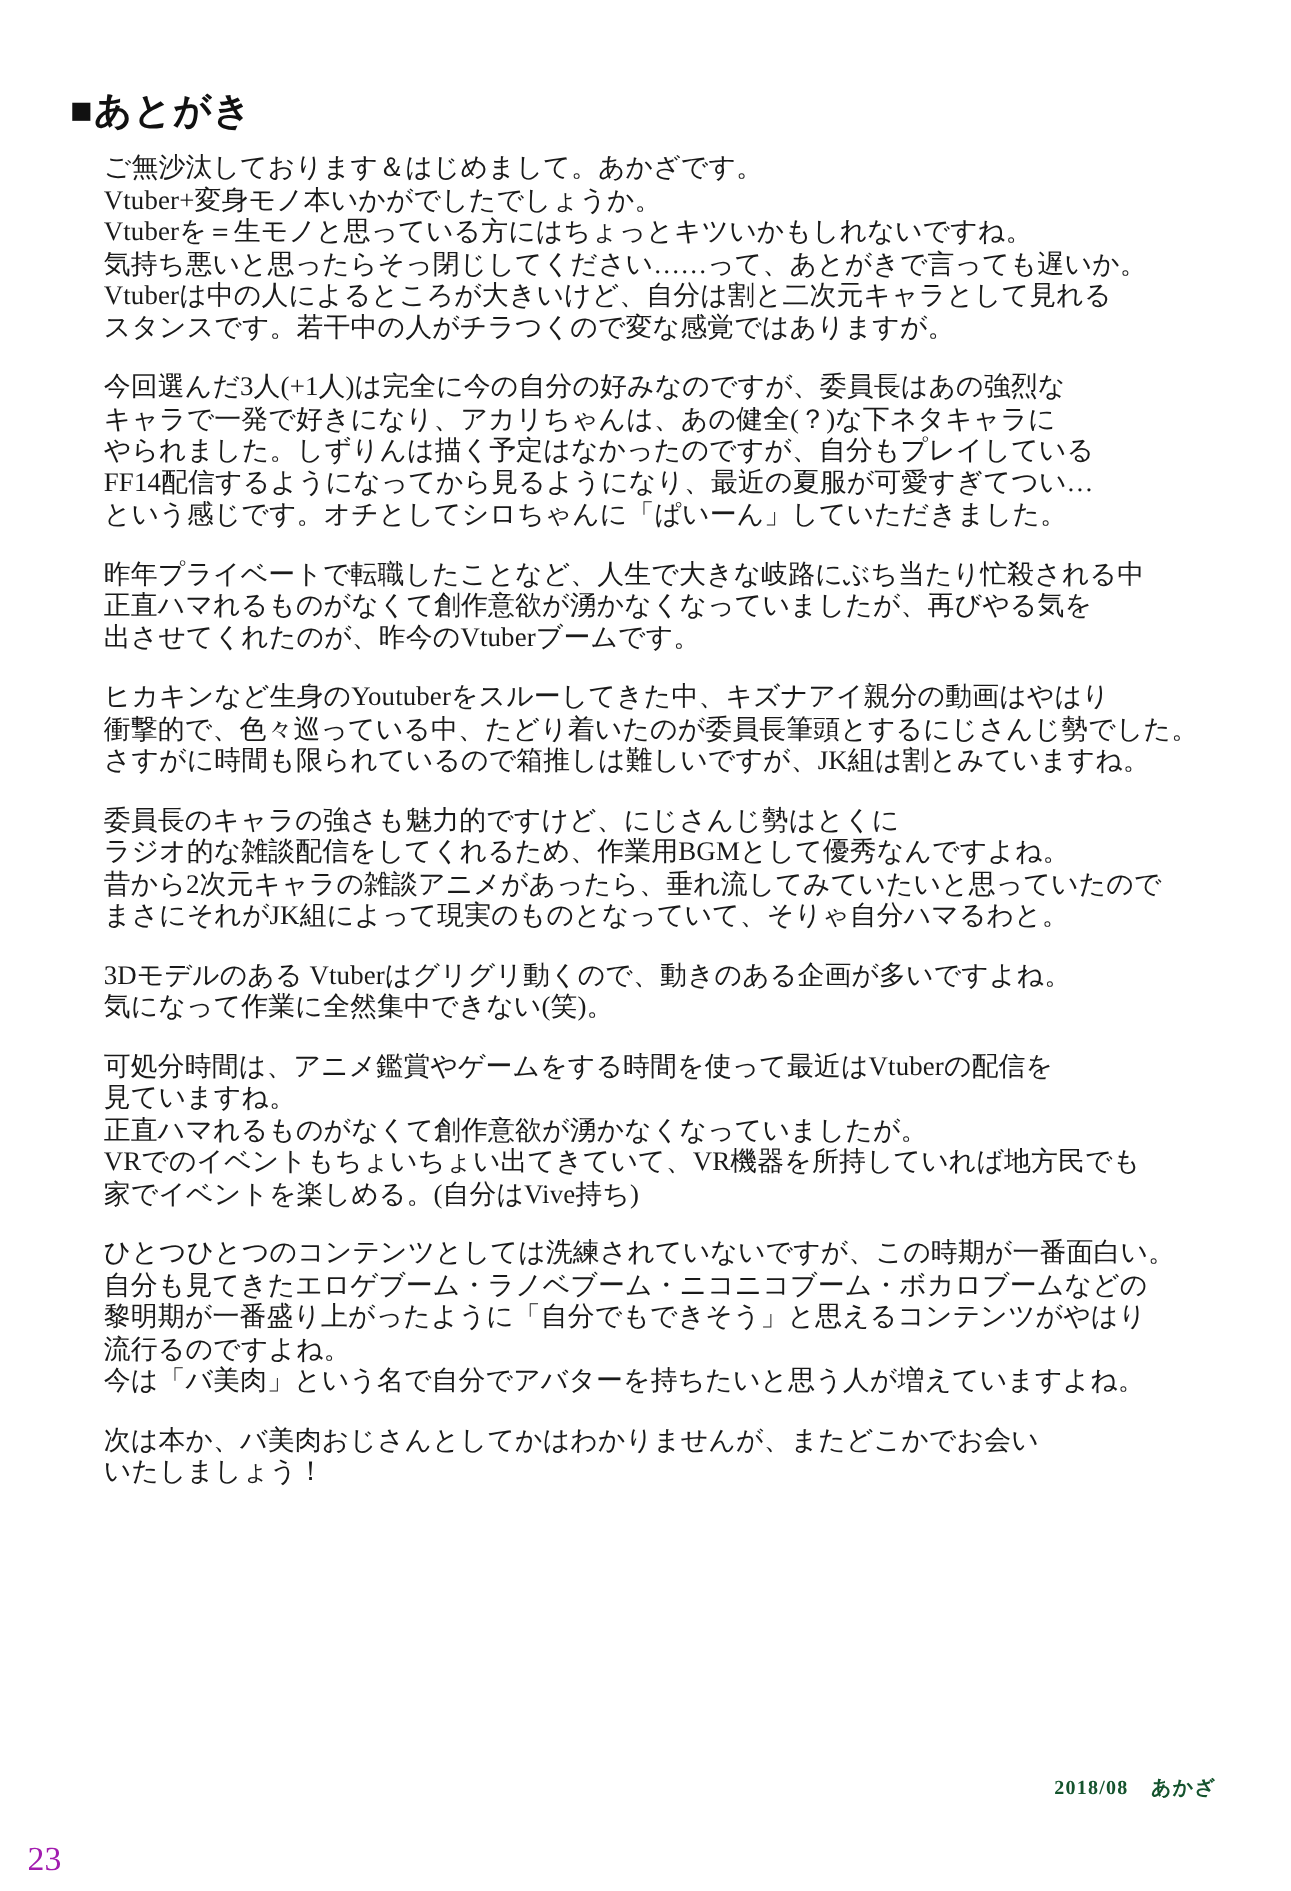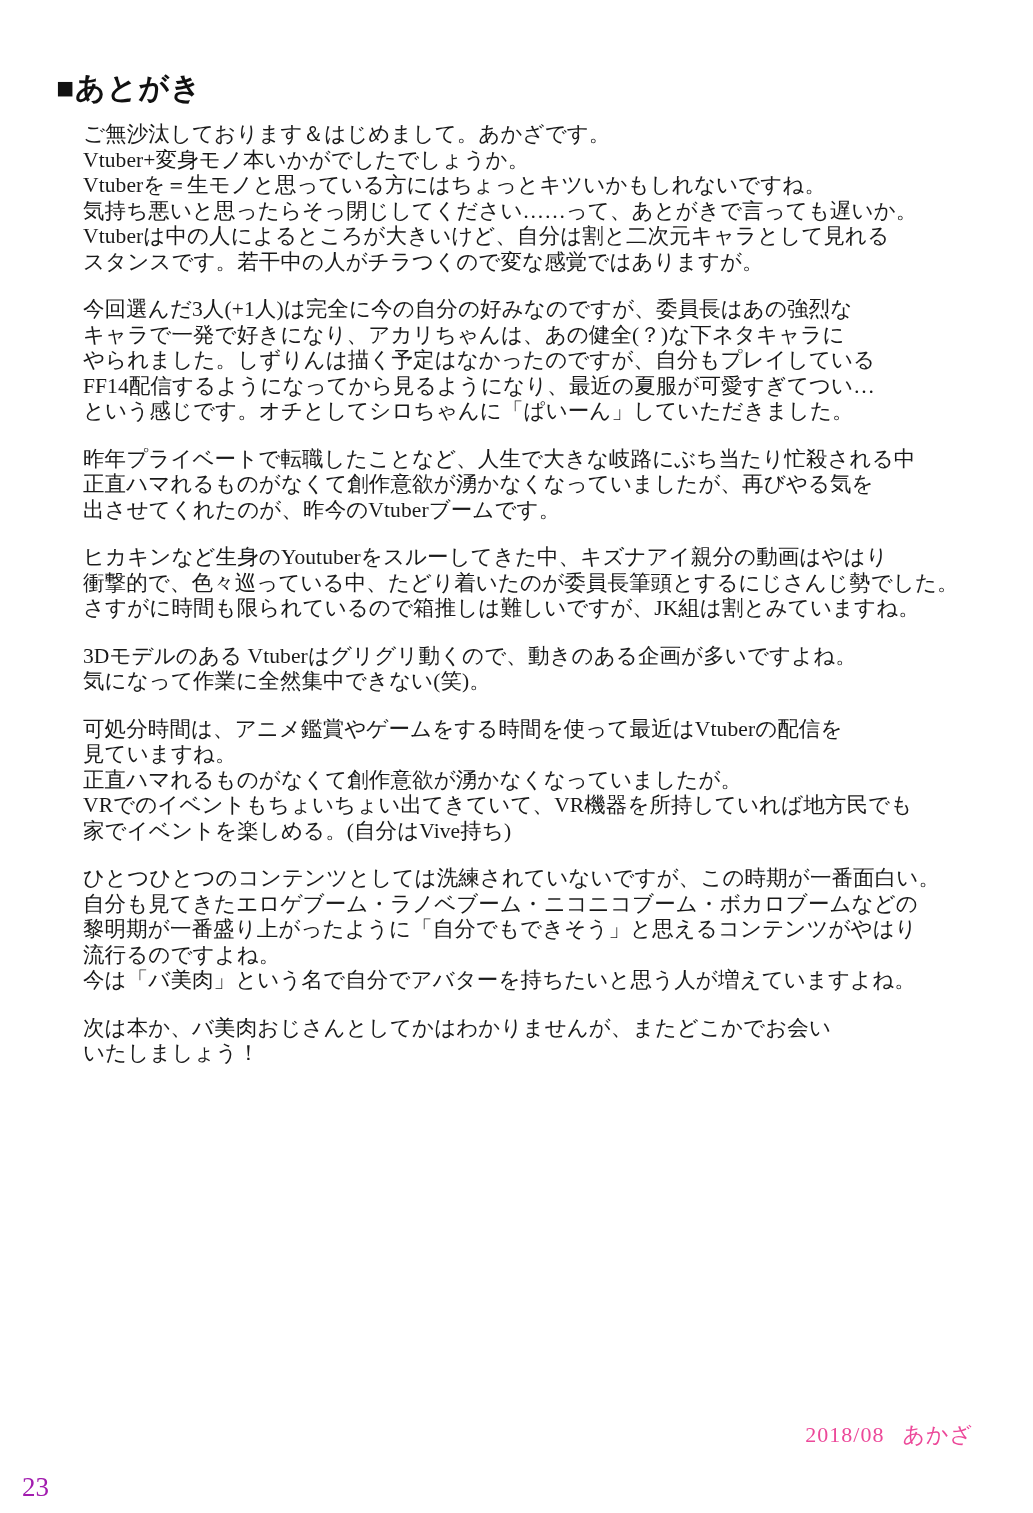--- a/index.html
+++ b/index.html
@@ -46,23 +46,24 @@
     margin: 0 0 22px 0;
   }
   .para .line {
     display: block;
     white-space: pre;
   }
   .signature {
     position: absolute;
     right: 60px;
     top: 1420px;
-    font-size: 22px;
+    font-size: 16px;
     letter-spacing: 1px;
-    color: #ec4899;
+    color: #14532d;
+    font-weight: bold;
   }
   .sig-date { margin-right: 18px; }
   .page-number {
     position: absolute;
     left: 22px;
     top: 1472px;
     font-size: 27px;
     color: #a21caf;
     font-family: "Liberation Serif", serif;
   }
@@ -94,20 +95,26 @@
       <span class="line">昨年プライベートで転職したことなど、人生で大きな岐路にぶち当たり忙殺される中</span>
       <span class="line">正直ハマれるものがなくて創作意欲が湧かなくなっていましたが、再びやる気を</span>
       <span class="line">出させてくれたのが、昨今のVtuberブームです。</span>
     </p>
     <p class="para">
       <span class="line">ヒカキンなど生身のYoutuberをスルーしてきた中、キズナアイ親分の動画はやはり</span>
       <span class="line">衝撃的で、色々巡っている中、たどり着いたのが委員長筆頭とするにじさんじ勢でした。</span>
       <span class="line">さすがに時間も限られているので箱推しは難しいですが、JK組は割とみていますね。</span>
     </p>
     <p class="para">
+      <span class="line">委員長のキャラの強さも魅力的ですけど、にじさんじ勢はとくに</span>
+      <span class="line">ラジオ的な雑談配信をしてくれるため、作業用BGMとして優秀なんですよね。</span>
+      <span class="line">昔から2次元キャラの雑談アニメがあったら、垂れ流してみていたいと思っていたので</span>
+      <span class="line">まさにそれがJK組によって現実のものとなっていて、そりゃ自分ハマるわと。</span>
+    </p>
+    <p class="para">
       <span class="line">3Dモデルのある Vtuberはグリグリ動くので、動きのある企画が多いですよね。</span>
       <span class="line">気になって作業に全然集中できない(笑)。</span>
     </p>
     <p class="para">
       <span class="line">可処分時間は、アニメ鑑賞やゲームをする時間を使って最近はVtuberの配信を</span>
       <span class="line">見ていますね。</span>
       <span class="line">正直ハマれるものがなくて創作意欲が湧かなくなっていましたが。</span>
       <span class="line">VRでのイベントもちょいちょい出てきていて、VR機器を所持していれば地方民でも</span>
       <span class="line">家でイベントを楽しめる。(自分はVive持ち)</span>
     </p>

